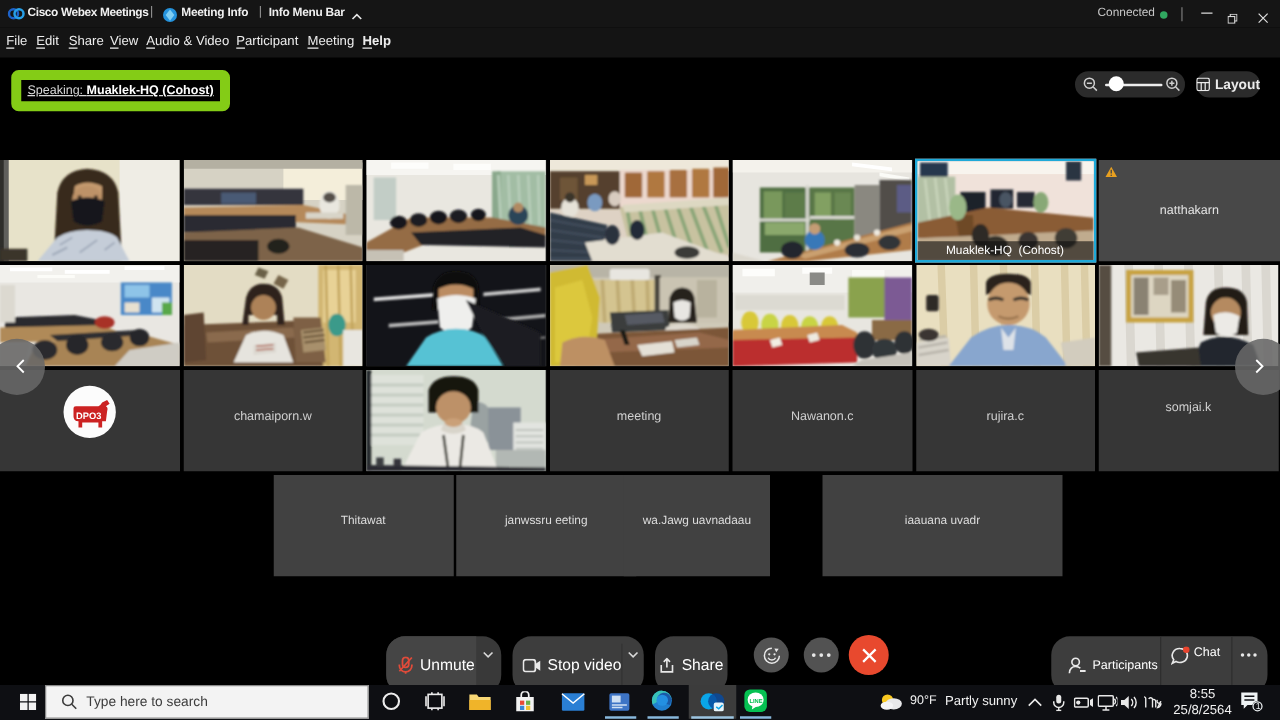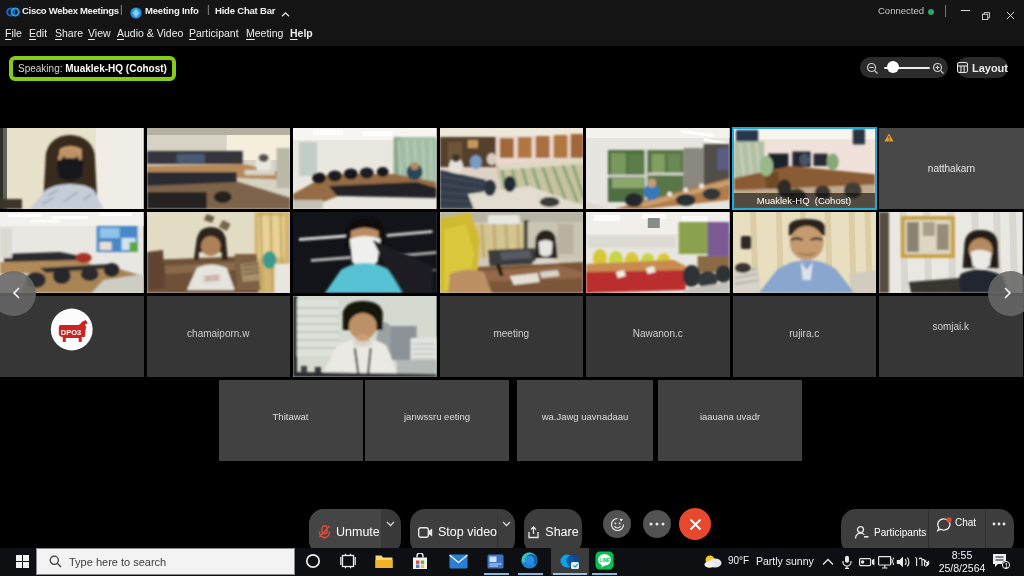--- a/index.html
+++ b/index.html
@@ -26,21 +26,21 @@
 <div class="abs" style="left:22px;top:5px;color:#f0f0f0;font-size:9.5px;font-weight:bold;letter-spacing:-0.3px;">Cisco Webex Meetings</div>
 <div class="abs" style="left:120px;top:4px;color:#9a9a9a;font-size:10px;">|</div>
 <div class="abs" style="left:130px;top:5px;width:12px;height:12px;">
 <svg width="12" height="12" viewBox="0 0 12 12">
       <circle cx="6" cy="6" r="5.6" fill="#2492dc"></circle>
       <path d="M6 1.5 L9.5 6 L6 10.5 L2.5 6 Z" fill="#7ecdf2"></path>
     </svg>
 </div>
 <div class="abs" style="left:145px;top:5px;color:#f0f0f0;font-size:9.5px;font-weight:bold;letter-spacing:-0.2px;">Meeting Info</div>
 <div class="abs" style="left:207px;top:4px;color:#9a9a9a;font-size:10px;">|</div>
-<div class="abs" style="left:215px;top:5px;color:#f0f0f0;font-size:9.5px;font-weight:bold;letter-spacing:-0.2px;">Hide Chat Bar</div>
+<div class="abs" style="left:215px;top:5px;color:#f0f0f0;font-size:9.5px;font-weight:bold;letter-spacing:-0.2px;">Info Menu Bar</div>
 <div class="abs" style="left:280px;top:5px;width:11px;height:9px;">
 <svg width="11" height="9" viewBox="0 0 11 9">
       <path d="M2 6.2 L5.5 2.8 L9 6.2" fill="none" stroke="#e8e8e8" stroke-width="1.3"></path>
     </svg>
 </div>
 <div class="abs" style="left:878px;top:5px;color:#c8c8c8;font-size:9.5px;">Connected</div>
 <div class="abs" style="left:928px;top:9px;width:6px;height:6px;border-radius:50%;background:#30a860;"></div>
 <div class="abs" style="left:944px;top:3px;color:#787878;font-size:12px;">|</div>
 <div class="abs" style="left:961px;top:10px;width:9px;height:1.3px;background:#dadada;"></div>
 <div class="abs" style="left:982px;top:6px;width:8px;height:8px;">
@@ -55,21 +55,21 @@
     </svg>
 </div>
 <div class="abs menu" style="left:5px;top:27px;"><u>F</u>ile</div>
 <div class="abs menu" style="left:29px;top:27px;"><u>E</u>dit</div>
 <div class="abs menu" style="left:55px;top:27px;"><u>S</u>hare</div>
 <div class="abs menu" style="left:88px;top:27px;"><u>V</u>iew</div>
 <div class="abs menu" style="left:117px;top:27px;"><u>A</u>udio &amp; Video</div>
 <div class="abs menu" style="left:189px;top:27px;"><u>P</u>articipant</div>
 <div class="abs menu" style="left:246px;top:27px;"><u>M</u>eeting</div>
 <div class="abs menu" style="left:290px;top:27px;font-weight:bold;"><u>H</u>elp</div>
-<div class="abs" style="left:9px;top:56px;height:17px;border:4px solid #84cc16;border-radius:6px;padding:0 5px;display:flex;align-items:center;color:#d8d8d8;font-size:10px;">Speaking:&nbsp;<b style="color:#fff;">Muaklek-HQ (Cohost)</b></div>
+<div class="abs" style="left:9px;top:56px;height:17px;border:8px solid #84cc16;border-radius:6px;padding:0 5px;display:flex;align-items:center;color:#d8d8d8;font-size:10px;text-decoration:underline;">Speaking:&nbsp;<b style="color:#fff;">Muaklek-HQ (Cohost)</b></div>
 
 <div class="abs" style="left:860px;top:57px;width:88px;height:21px;background:#2b2b2b;border-radius:11px;"></div>
 <div class="abs" style="left:866px;top:61px;width:13px;height:13px;">
 <svg width="13" height="13" viewBox="0 0 13 13">
       <circle cx="5.5" cy="5.5" r="4" fill="none" stroke="#cfcfcf" stroke-width="1.2"></circle>
       <path d="M8.6 8.6 L11.5 11.5" stroke="#cfcfcf" stroke-width="1.2"></path>
       <path d="M3.5 5.5 H7.5" stroke="#cfcfcf" stroke-width="1.2"></path>
     </svg>
 </div>
 <div class="abs" style="left:884px;top:66.5px;width:46px;height:2px;background:#ededed;border-radius:1px;"></div>
@@ -472,24 +472,24 @@
   </div>
 <div class="tile" style="left:879px;top:296px;background:#363636;">
     <div class="nm" style="font-size:10px;padding-bottom:20px;">somjai.k</div>
   </div>
 <div class="tile" style="left:218.5px;top:380px;width:144px;background:#414141;">
     <div class="nm" style="font-size:9.5px;color:#dedede;padding-bottom:8px;">Thitawat</div>
   </div>
 <div class="tile" style="left:365px;top:380px;width:144px;background:#414141;">
     <div class="nm" style="font-size:9.5px;color:#dedede;padding-bottom:8px;">janwssru eeting</div>
   </div>
-<div class="tile" style="left:517px;top:380px;width:136px;background:#414141;">
+<div class="tile" style="left:499px;top:380px;width:117px;background:#414141;">
     <div class="nm" style="font-size:9.5px;color:#dedede;padding-bottom:8px;">wa.Jawg uavnadaau</div>
   </div>
-<div class="tile" style="left:658px;top:380px;width:144px;background:#414141;">
+<div class="tile" style="left:658px;top:380px;width:144px;background:#414141;padding-left:48px;">
     <div class="nm" style="font-size:9.5px;color:#dedede;padding-bottom:8px;">iaauana uvadr</div>
   </div>
 <div class="abs" style="left:-9px;top:271px;width:45px;height:45px;border-radius:50%;background:rgba(104,104,104,0.88);"></div>
 <svg width="9" height="14" viewBox="0 0 9 14" style="position:absolute;left:12px;top:286px;">
     <path d="M7 2 L2 7 L7 12" fill="none" stroke="#fff" stroke-width="1.5"></path>
   </svg>
 <div class="abs" style="left:988px;top:271px;width:45px;height:45px;border-radius:50%;background:rgba(104,104,104,0.88);"></div>
 <svg width="9" height="14" viewBox="0 0 9 14" style="position:absolute;left:1003px;top:286px;">
     <path d="M2 2 L7 7 L2 12" fill="none" stroke="#fff" stroke-width="1.5"></path>
   </svg>

